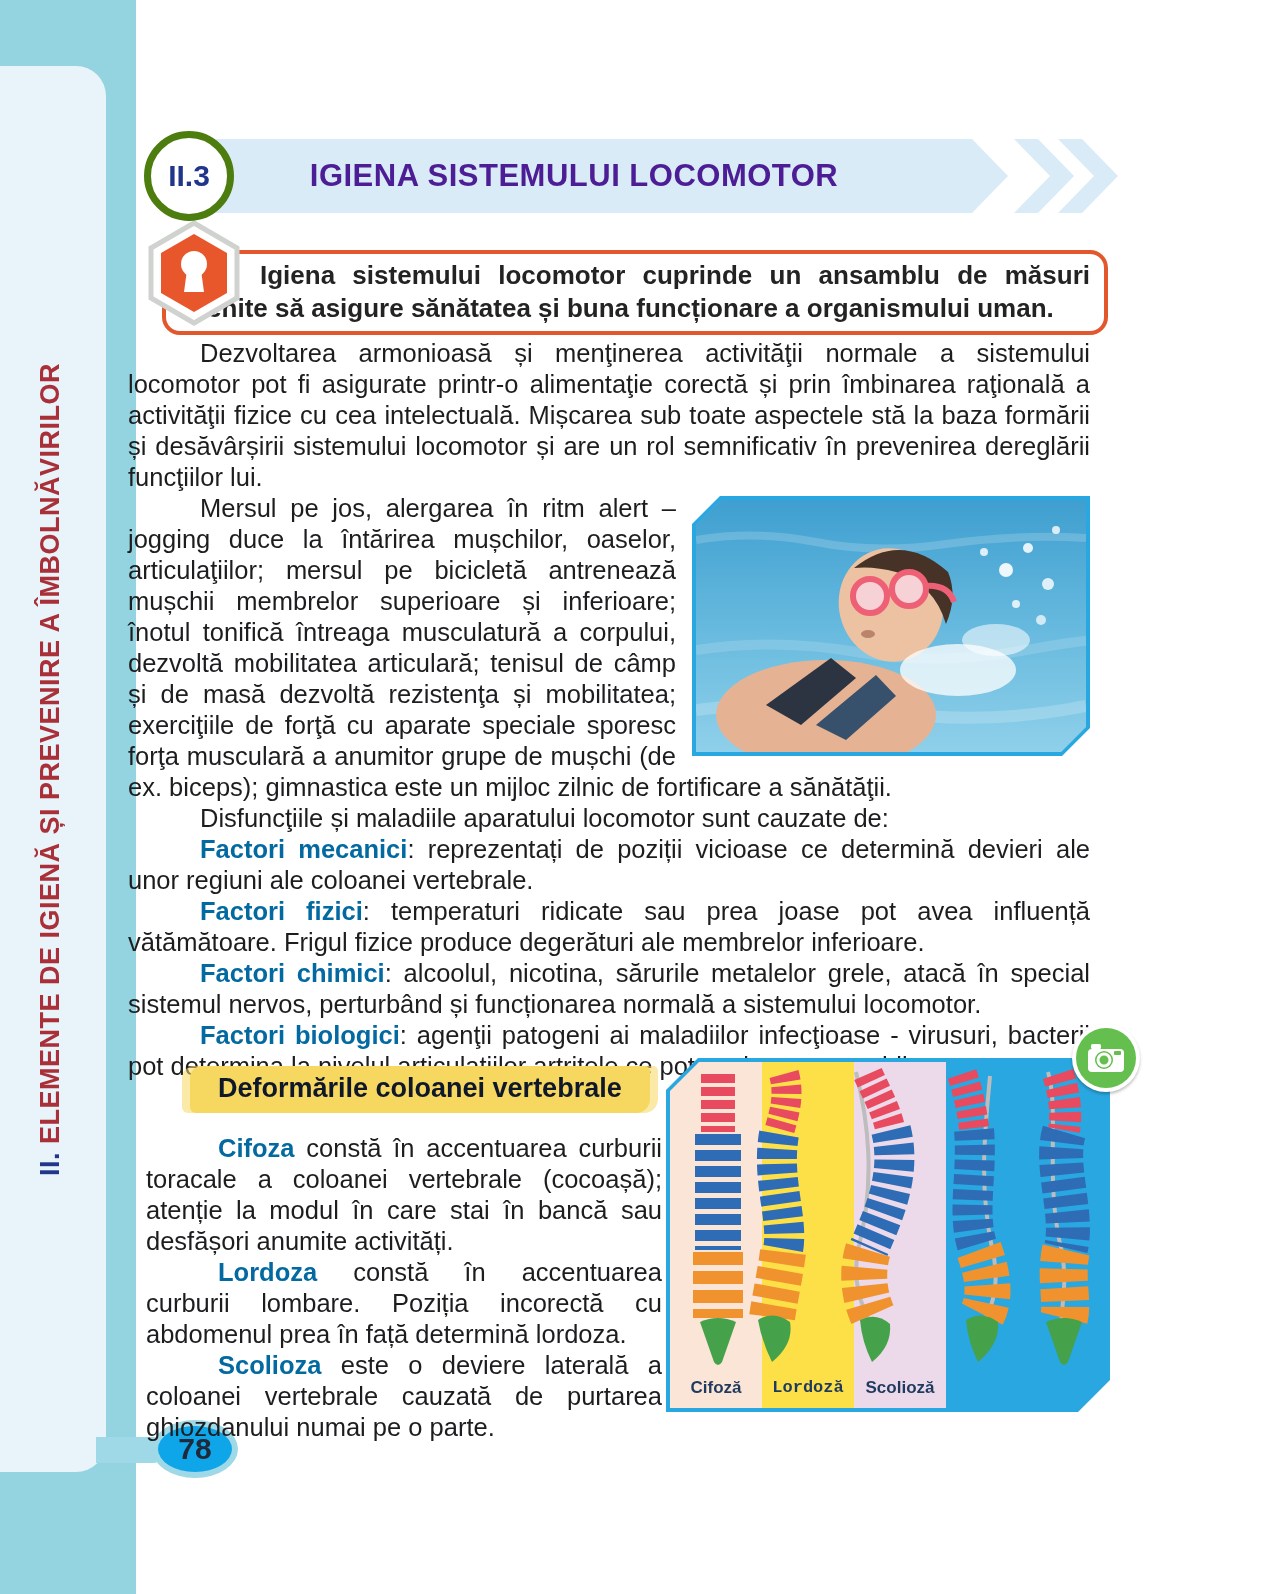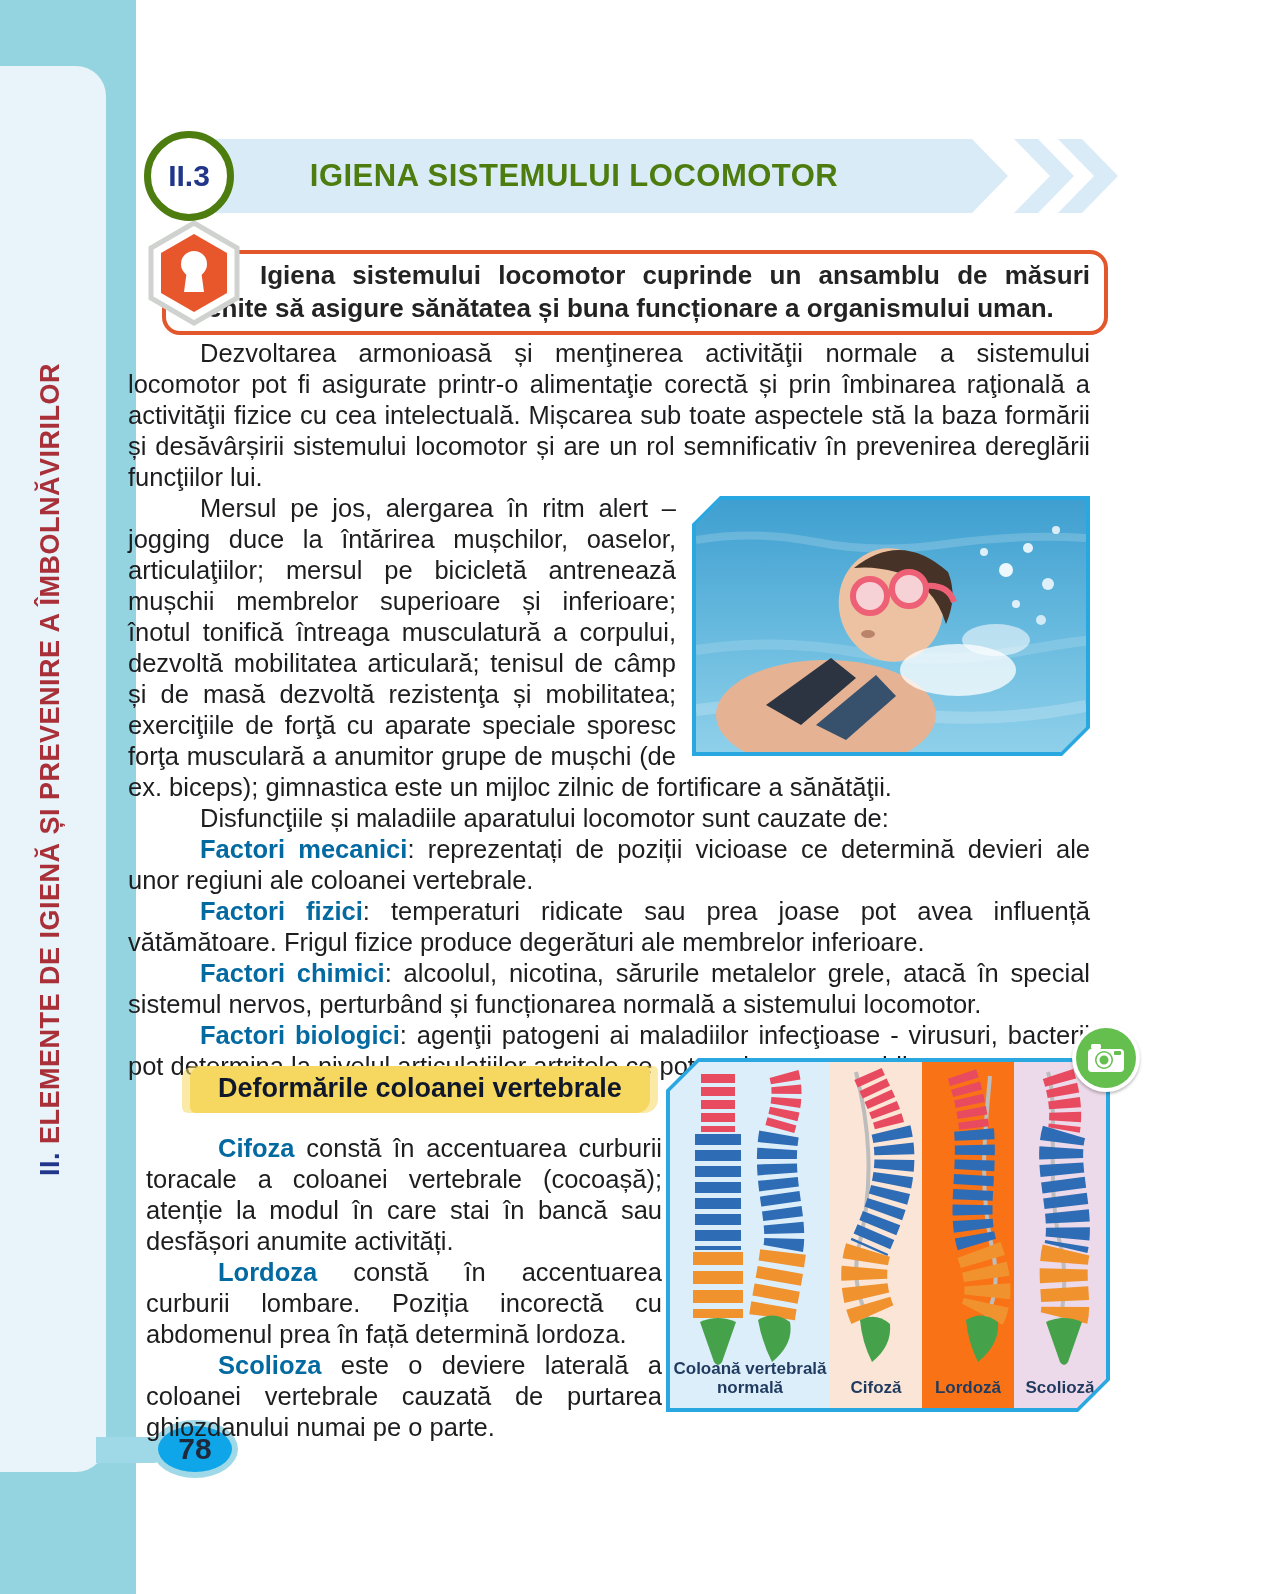--- a/index.html
+++ b/index.html
@@ -24,21 +24,21 @@
   .pgnum { position:absolute; left:152px; top:1420px; width:86px; height:58px;
            background:#0ea5e9; border:6px solid #9fd8e6; border-radius:50%;
            display:flex; align-items:center; justify-content:center;
            font-weight:bold; font-size:30px; color:#20293a; }
 
   
   .hdr-band { position:absolute; left:190px; top:139px; width:818px; height:74px;
               background:#d9ebf7;
               clip-path:polygon(0 0, 782px 0, 818px 37px, 782px 74px, 0 74px);
               display:flex; align-items:center; justify-content:center; }
-  .hdr-title { font-weight:bold; font-size:31px; letter-spacing:.5px; color:#4d7c0f; padding-right:50px; }
+  .hdr-title { font-weight:bold; font-size:31px; letter-spacing:.5px; color:#4c1d95; padding-right:50px; }
   .chev { position:absolute; top:139px; width:60px; height:74px; background:#d9ebf7;
           clip-path:polygon(0 0, 24px 0, 60px 37px, 24px 74px, 0 74px, 36px 37px); }
   .chev1 { left:1014px; } .chev2 { left:1058px; }
   .sec-badge { position:absolute; left:144px; top:131px; width:90px; height:90px;
                background:#ffffff; border:7px solid #4d7c0f; border-radius:50%;
                display:flex; align-items:center; justify-content:center;
                font-weight:bold; font-size:30px; color:#21368b; z-index:3; }
 
   
   .def-box { position:absolute; left:162px; top:250px; width:946px; min-height:74px;
@@ -77,21 +77,21 @@
   .figure { position:absolute; left:666px; top:1058px; width:444px; height:354px;
             background:#29a7e0;
             clip-path:polygon(32px 0,444px 0,444px 322px,412px 354px,0 354px,0 32px); }
   .figure-in { position:absolute; left:4px; top:4px; width:436px; height:346px;
                clip-path:polygon(29px 0,436px 0,436px 317px,407px 346px,0 346px,0 29px);
                display:flex; }
   .fig-col { display:flex; flex-direction:column; justify-content:flex-end; align-items:center;
              padding-bottom:10px; }
   .col-1 { width:160px; background:#dceefa; }
   .col-2 { width:92px;  background:#fbe5d7; }
-  .col-3 { width:92px;  background:#f97316; }
+  .col-3 { width:92px;  background:#fde047;font-family:Liberation Mono, monospace; }
   .col-4 { width:92px;  background:#ecd9e9; }
   .fig-label { font-weight:bold; font-size:17px; line-height:1.15; color:#1f3a5e; text-align:center; }
   .spines { position:absolute; left:4px; top:4px; width:436px; height:346px; pointer-events:none; }
 
   .cam-icon { position:absolute; left:1072px; top:1024px; width:68px; height:68px;
               background:#ffffff; border-radius:50%; padding:4px; z-index:4;
               box-shadow:0 2px 3px rgba(0,0,0,.25); }
   .cam-in { width:60px; height:60px; border-radius:50%; background:#64bf4e;
             display:flex; align-items:center; justify-content:center; }
 </style>
@@ -181,23 +181,20 @@
 
   <div class="deform-left">
     <div class="yellow-head">Deformările coloanei vertebrale</div>
     <p><span class="lead">Cifoza</span><span> constă în accentuarea curburii toracale a coloanei vertebrale (cocoașă); atenție la modul în care stai în bancă sau desfășori anumite activități.</span></p>
     <p><span class="lead">Lordoza</span><span> constă în accentuarea curburii lombare. Poziția incorectă cu abdomenul prea în față determină lordoza.</span></p>
     <p><span class="lead">Scolioza</span><span> este o deviere laterală a coloanei vertebrale cauzată de purtarea ghiozdanului numai pe o parte.</span></p>
   </div>
 
   <div class="figure">
     <div class="figure-in">
-      <div class="fig-col col-1">
-        <div class="fig-label">Coloană vertebrală normală</div>
-      </div>
       <div class="fig-col col-2">
         <div class="fig-label">Cifoză</div>
       </div>
       <div class="fig-col col-3">
         <div class="fig-label">Lordoză</div>
       </div>
       <div class="fig-col col-4">
         <div class="fig-label">Scolioză</div>
       </div>
     </div>

